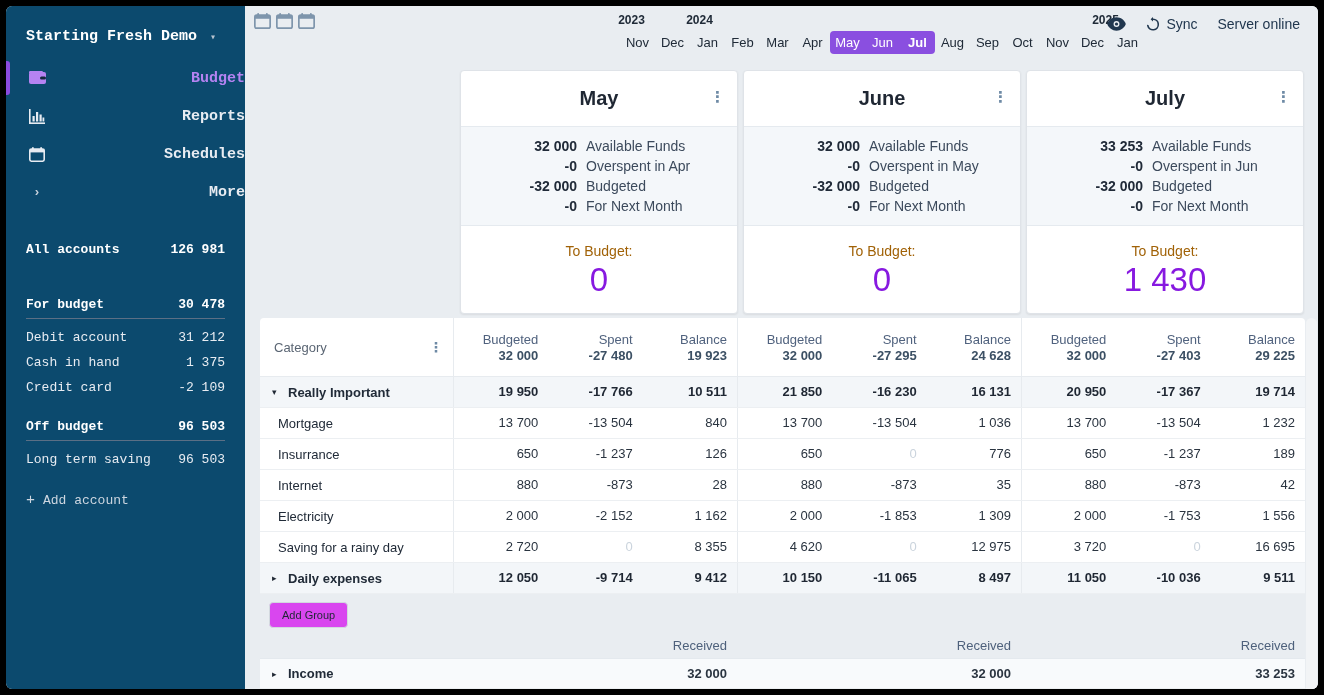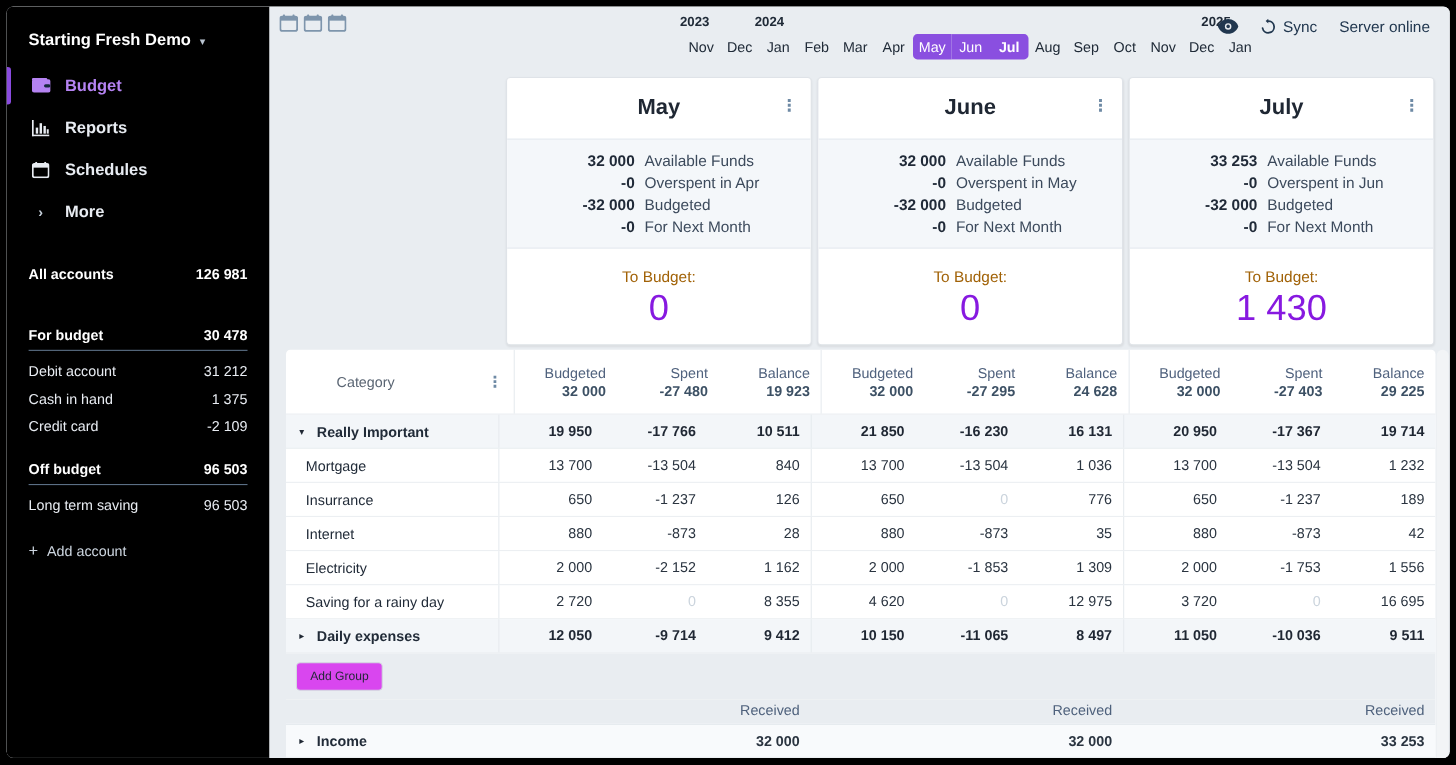--- a/index.html
+++ b/index.html
@@ -1,24 +1,24 @@
 <!DOCTYPE html>
 <html><head>
 <meta charset="utf-8">
 <style>
   * { margin:0; padding:0; box-sizing:border-box; }
   html,body { width:1324px; height:695px; background:#000; font-family:"Liberation Sans","DejaVu Sans",sans-serif; }
   .frame { position:absolute; inset:0; background:#000; }
   .app { position:absolute; inset:6px; right:6px; border-radius:6px; overflow:hidden; display:flex; background:#E9EDF1; }
 
   
-  .sidebar { width:239px; background:#000000; color:#E8ECF2; flex:none; display:flex; flex-direction:column; }
+  .sidebar { width:239px; background:#0c4a6e; color:#E8ECF2; flex:none; display:flex; flex-direction:column;font-family:Liberation Mono, monospace; }
   .sb-title { padding:22px 20px 14px 20px; font-size:15px; font-weight:bold; color:#FFFFFF; cursor:pointer; }
   .sb-title .arrow { font-size:10px; color:#B9C4D0; margin-left:4px; }
-  .nav-item { position:relative; display:flex; align-items:center; gap:13px; height:38px; padding-left:22px; font-size:15px; font-weight:bold; color:#E8ECF2; cursor:pointer; }
+  .nav-item { position:relative; display:flex; align-items:center; gap:13px; height:38px; padding-left:22px; font-size:15px; font-weight:bold; color:#E8ECF2; cursor:pointer;justify-content:space-between; }
   .nav-item .icon { width:18px; height:18px; display:flex; align-items:center; justify-content:center; color:#E8ECF2; }
   .nav-item.active { color:#B583F2; }
   .nav-item.active .icon { color:#B583F2; }
   .nav-item.active::before { content:""; position:absolute; left:0; top:2px; bottom:2px; width:4px; background:#8A4BE0; border-radius:0 3px 3px 0; }
   .nav-item .chev { font-size:13px; color:#C6D0DB; width:18px; text-align:center; }
   .accounts { margin-top:26px; padding:0 20px; font-size:13px; }
   .acct-row { display:flex; justify-content:space-between; align-items:center; height:25px; cursor:pointer; color:#E8ECF2; }
   .acct-row.bold { font-weight:bold; color:#FFFFFF; }
   .acct-row.underlined { border-bottom:1px solid #5B6F85; padding-bottom:3px; margin-bottom:6px; }
   .acct-all { margin-bottom:32px; }
@@ -55,21 +55,21 @@
   .sum-val { width:116px; text-align:right; font-weight:bold; color:#202A38; }
   .sum-lab { margin-left:9px; color:#3C4A5C; }
   .card-tobudget { flex:1; display:flex; flex-direction:column; align-items:center; padding-top:17px; }
   .tb-label { font-size:14px; color:#a16207; }
   .tb-value { font-size:33px; color:#8719E0; margin-top:2px; cursor:pointer; }
 
   
   .budget-table { position:absolute; left:15px; right:13px; top:312px; bottom:0; background:#FFFFFF; border-radius:4px 4px 0 0; display:flex; flex-direction:column; overflow:hidden; }
   .t-header { display:flex; height:59px; border-bottom:1px solid #E7EBEF; }
   .cat-col { width:193px; flex:none; position:relative; display:flex; align-items:center; }
-  .t-header .cat-col { padding-left:32px; font-size:13px; color:#5A6573;margin-left:14px; }
+  .t-header .cat-col { padding-left:14px; font-size:13px; color:#5A6573; }
   .hdr-dots { position:absolute; right:10px; top:22px; color:#6E8AA5; font-size:14px; font-weight:bold; cursor:pointer; line-height:1; }
   .mgroup { flex:1; display:flex; border-left:1px solid #E7EBEF; }
   .mcell { flex:1; text-align:right; padding-right:10px; }
   .t-header .mcell { display:flex; flex-direction:column; justify-content:center; gap:1px; }
   .hdr-lab { font-size:13px; color:#50627E; }
   .hdr-val { font-size:13px; font-weight:bold; color:#3C5064; }
   .t-row { display:flex; height:31px; align-items:stretch; border-bottom:1px solid #ECEFF2; font-size:13px; color:#2A3440; }
   .t-row .cat-col { font-size:13px; color:#212B38; }
   .t-row .mcell { line-height:30px; cursor:pointer; }
   .t-row.group { background:#F3F6F9; font-weight:bold; color:#1F2733; }

